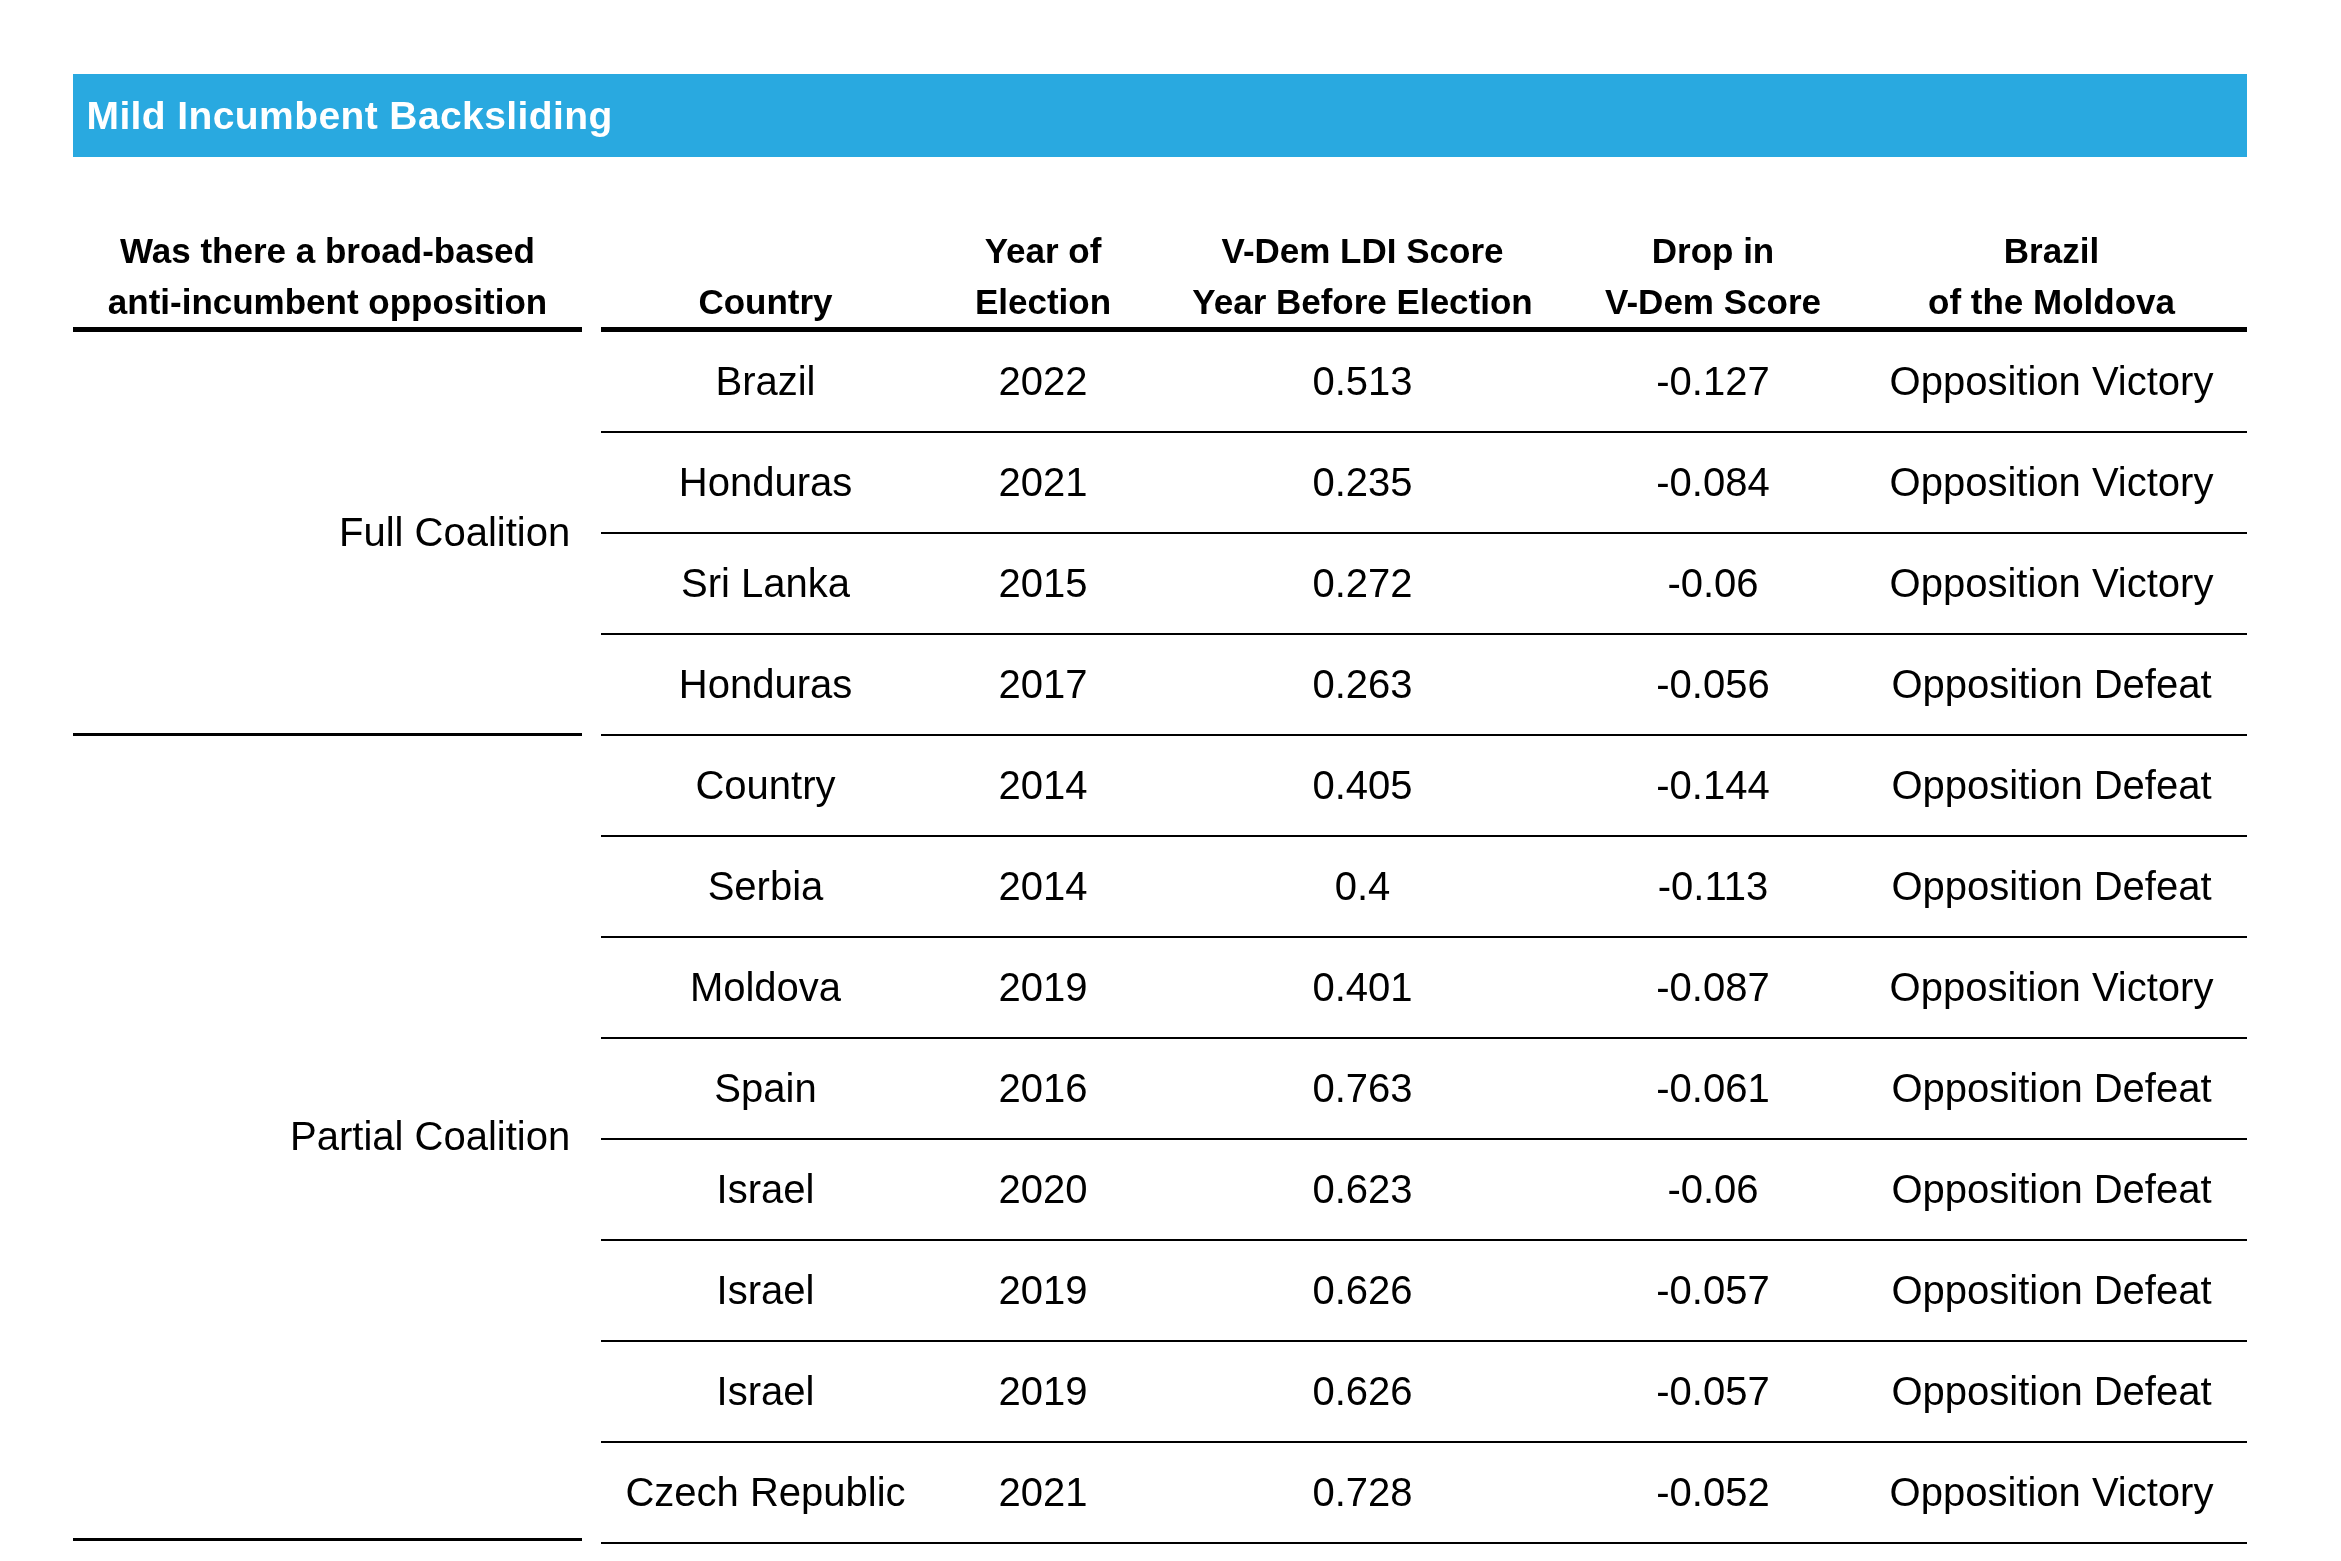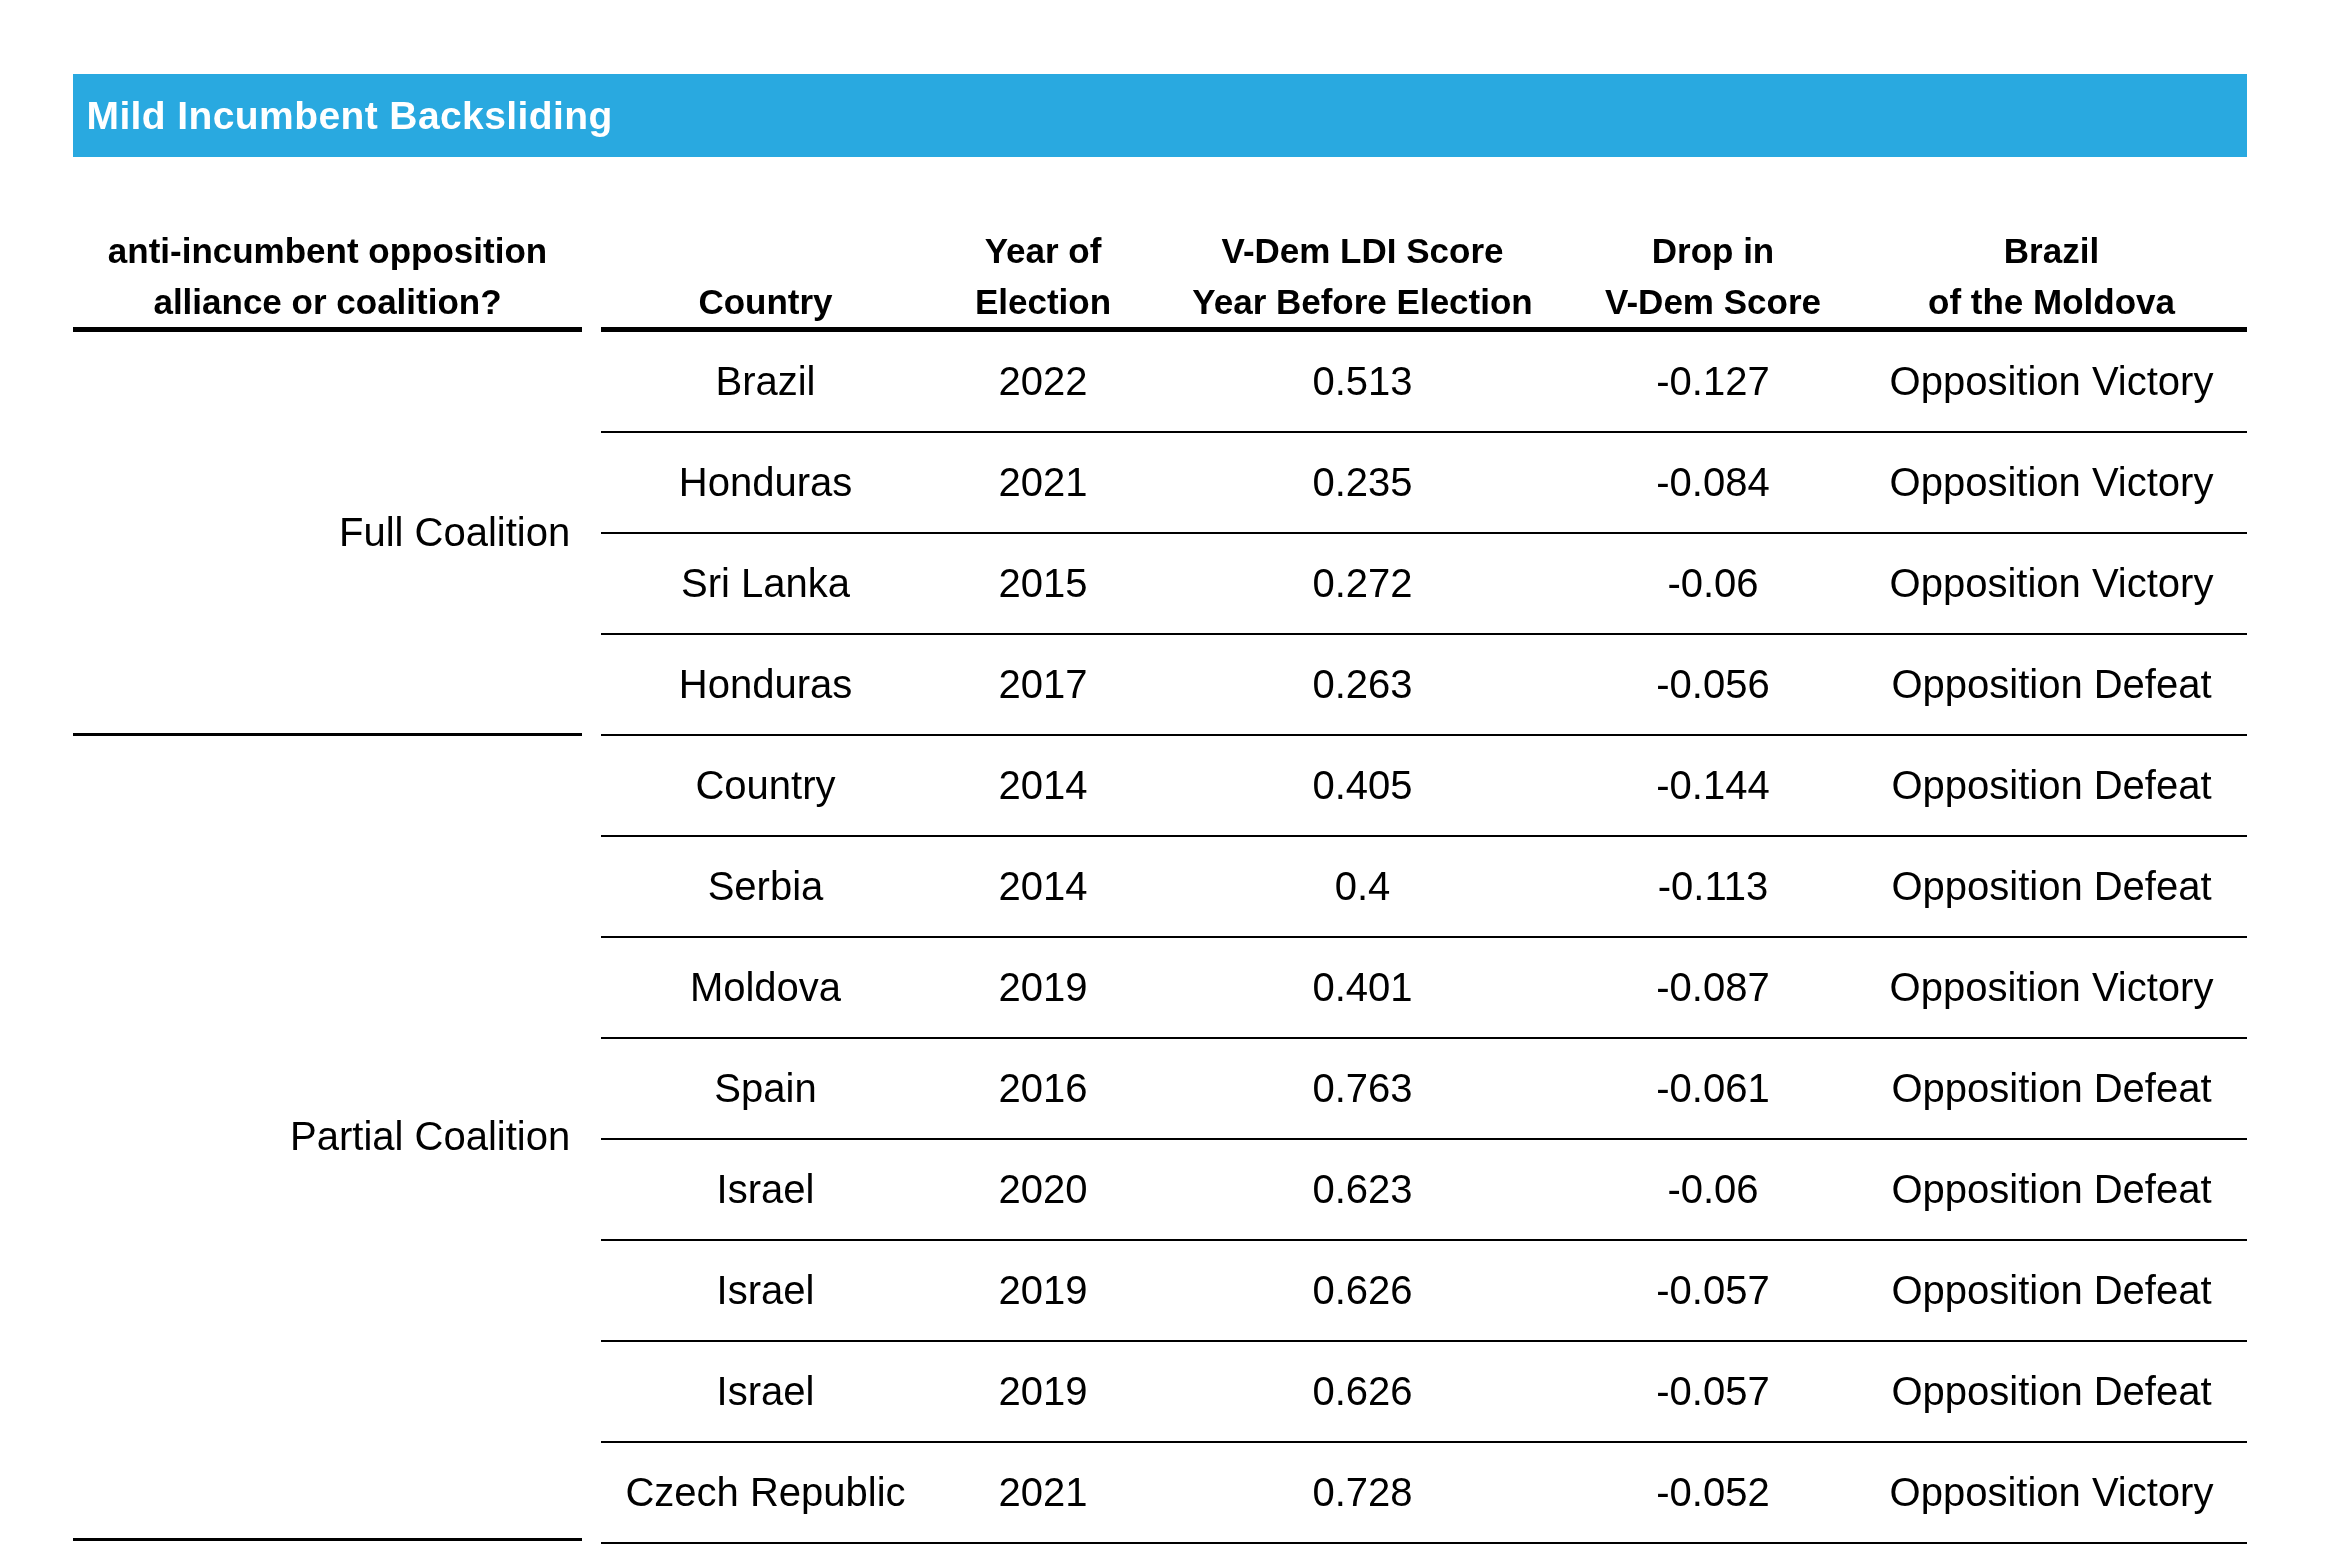--- a/index.html
+++ b/index.html
@@ -56,22 +56,22 @@
 </head>
 <body>
 
 <div class="page">
 
   <div class="titlebar" style="background:#29A9E0;margin-top:8px;">
     <span class="title">Mild Incumbent Backsliding</span>
   </div>
 
   <div class="left-header">
+    <div>Was there a broad-based</div>
     <div>anti-incumbent opposition</div>
-    <div>alliance or coalition?</div>
   </div>
 
   <div class="data-header">
     <div class="hcell w1">
       <div></div>
       <div>Country</div>
     </div>
     <div class="hcell w2">
       <div>Year of</div>
       <div>Election</div>

